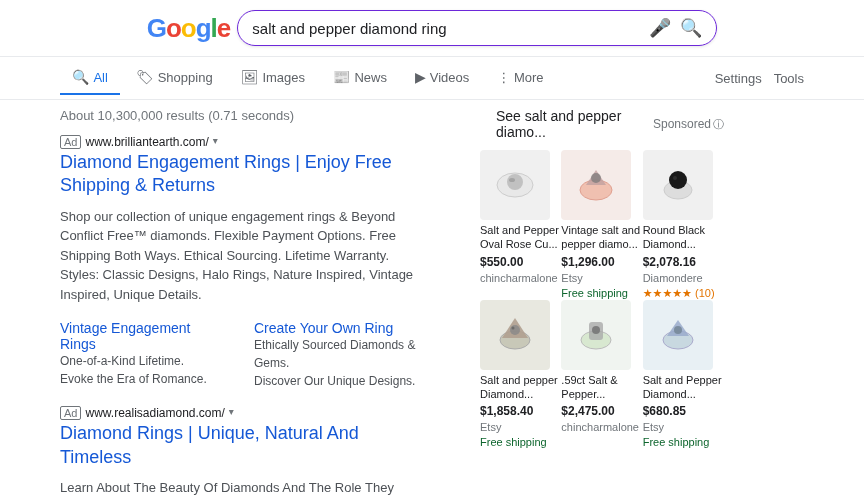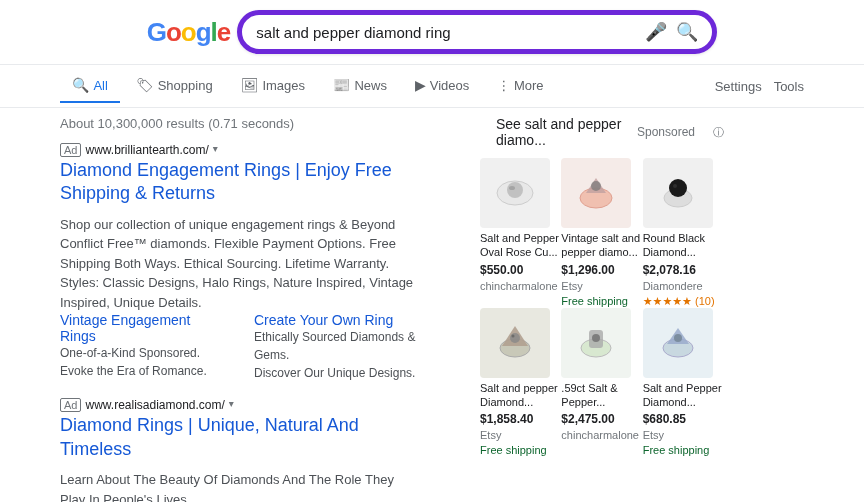--- a/index.html
+++ b/index.html
@@ -7,21 +7,21 @@
 
     
     .header { display: flex; align-items: center; padding: 10px 16px; gap: 7px; border-bottom: 1px solid #e8eaed; justify-content: center; }
     .google-logo { font-size: 26px; font-weight: bold; letter-spacing: -1px; flex-shrink: 0; }
     .logo-b { color: #4285f4; }
     .logo-l { color: #ea4335; }
     .logo-u { color: #fbbc05; }
     .logo-e { color: #4285f4; }
     .logo-g { color: #34a853; }
     .logo-o2 { color: #ea4335; }
-    .search-bar { display: flex; align-items: center; border: 5px solid #6d28d9; border-radius: 24px; padding: 6px 14px; flex: 1; max-width: 480px; gap: 8px; box-shadow: 0 1px 3px rgba(0,0,0,0.1); }
+    .search-bar { display: flex; align-items: center; border: 1px solid #6d28d9; border-radius: 24px; padding: 6px 14px; flex: 1; max-width: 480px; gap: 8px; box-shadow: 0 1px 3px rgba(0,0,0,0.1); }
     .search-input { border: none; outline: none; font-size: 15px; flex: 1; color: #202124; }
     .mic-icon { color: #4285f4; font-size: 18px; cursor: pointer; }
     .search-icon-btn { color: #4285f4; font-size: 18px; cursor: pointer; }
 
     
     .nav-tabs { display: flex; align-items: center; padding: 4px 60px; border-bottom: 1px solid #e8eaed; gap: 4px; }
     .tab { display: flex; align-items: center; gap: 4px; padding: 8px 12px; font-size: 13px; color: #5f6368; cursor: pointer; border-bottom: 2px solid transparent; text-decoration: none; }
     .tab.active { color: #1a73e8; border-bottom: 2px solid #1a73e8; }
     .tab-icon { font-size: 14px; }
     .nav-right { margin-left: auto; display: flex; gap: 12px; justify-content: center; }
@@ -36,29 +36,29 @@
 
     
     .ad-block { margin-bottom: 16px; }
     .ad-label { font-size: 12px; color: #202124; margin-bottom: 2px; display: flex; gap: 4px; }
     .ad-badge { font-size: 11px; background: #fff; border: 1px solid #70757a; color: #70757a; border-radius: 2px; padding: 0 3px; }
     .ad-arrow { font-size: 10px; color: #70757a; }
     .result-title { font-size: 18px; color: #1558d6; font-weight: normal; cursor: pointer; line-height: 1.3; }
     .result-desc { font-size: 13px; color: #4d5156; line-height: 1.5; margin-top: 9px; }
 
     
-    .sitelinks { display: flex; gap: 28px; margin-top: 0; }
+    .sitelinks { display: flex; gap: 28px; margin-top: 16px; }
     .sitelink-col { flex: 1; }
     .sitelink-title { font-size: 14px; color: #1558d6; cursor: pointer; }
     .sitelink-desc { font-size: 12px; color: #4d5156; line-height: 1.5; }
 
     
     .panel-header { display: flex; justify-content: space-between; align-items: center; margin-bottom: 10px; margin-left: 16px; }
     .panel-title { font-size: 14px; color: #202124; }
-    .sponsored-label { font-size: 12px; color: #70757a; display: flex; align-items: center; gap: 18px; text-align: center; }
+    .sponsored-label { font-size: 12px; color: #70757a; display: flex; align-items: center; gap: 2px; text-align: center; }
     .product-grid { display: grid; grid-template-columns: 1fr 1fr 1fr; gap: 0; }
     .product-card { display: flex; flex-direction: column; gap: 3px; }
     .product-img { width: 70px; height: 70px; background: #f0f0f0; border-radius: 4px; display: flex; align-items: center; justify-content: center; overflow: hidden; }
     .product-img svg { width: 50px; height: 50px; }
     .product-name { font-size: 11px; color: #202124; line-height: 1.3; }
     .product-price { font-size: 12px; color: #202124; font-weight: bold; }
     .product-store { font-size: 11px; color: #70757a; }
     .free-ship { font-size: 11px; color: #0d652d; }
 
     .stars { color: #e37400; font-size: 11px; }
@@ -116,21 +116,21 @@
       <div class="ad-label">
         <span class="ad-badge">Ad</span>
         <span>www.brilliantearth.com/</span>
         <span class="ad-arrow">▾</span>
       </div>
       <div class="result-title">Diamond Engagement Rings | Enjoy Free Shipping &amp; Returns</div>
       <div class="result-desc">Shop our collection of unique engagement rings &amp; Beyond Conflict Free™ diamonds. Flexible Payment Options. Free Shipping Both Ways. Ethical Sourcing. Lifetime Warranty. Styles: Classic Designs, Halo Rings, Nature Inspired, Vintage Inspired, Unique Details.</div>
       <div class="sitelinks">
         <div class="sitelink-col">
           <div class="sitelink-title">Vintage Engagement Rings</div>
-          <div class="sitelink-desc">One-of-a-Kind Sponsored.</div>
+          <div class="sitelink-desc">One-of-a-Kind Lifetime.</div>
           <div class="sitelink-desc">Evoke the Era of Romance.</div>
         </div>
         <div class="sitelink-col">
           <div class="sitelink-title">Create Your Own Ring</div>
           <div class="sitelink-desc">Ethically Sourced Diamonds &amp; Gems.</div>
           <div class="sitelink-desc">Discover Our Unique Designs.</div>
         </div>
       </div>
     </div>
 

